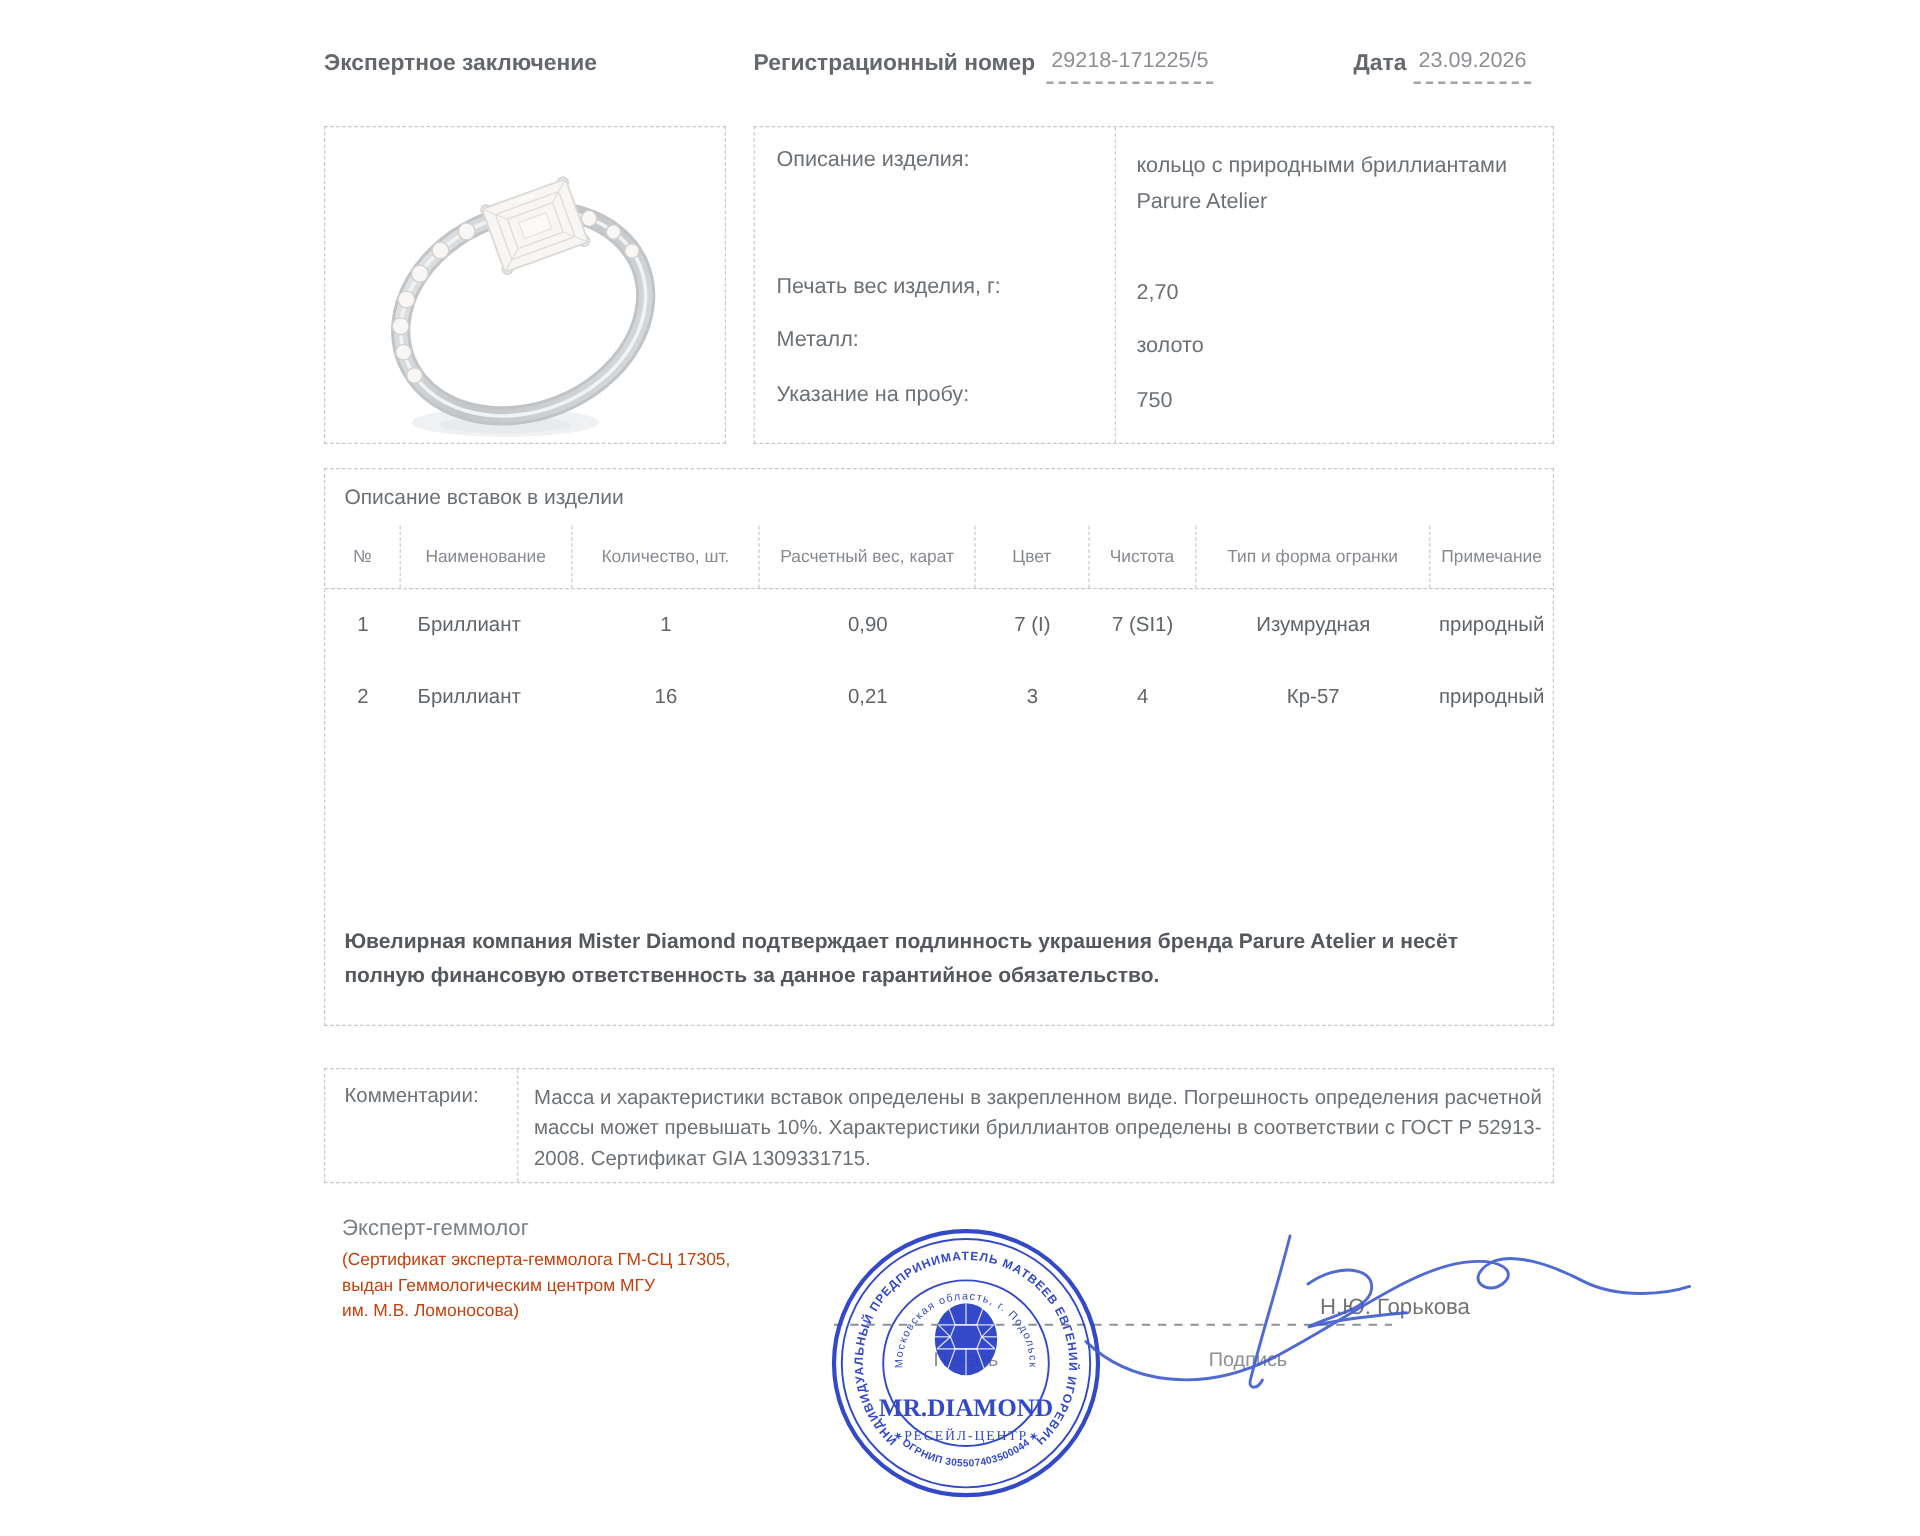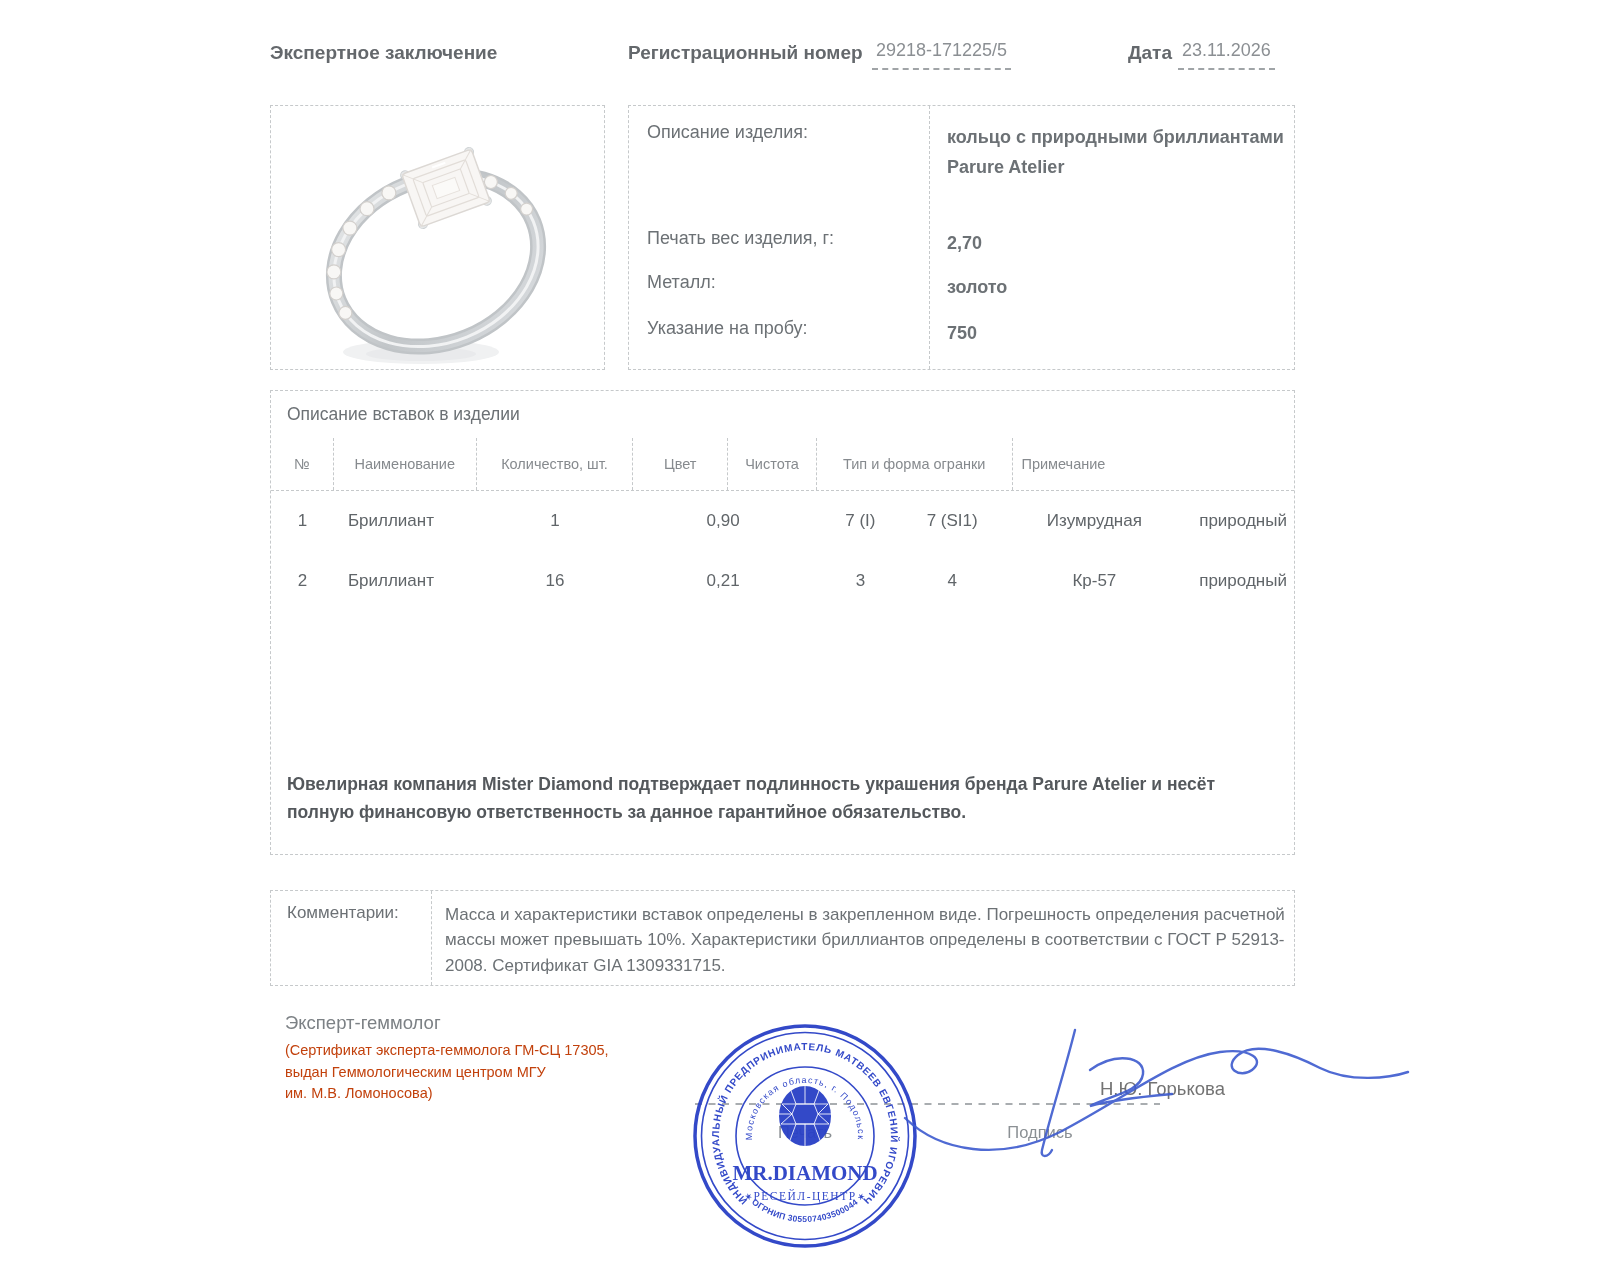--- a/index.html
+++ b/index.html
@@ -7,21 +7,21 @@
   body {
     width:1600px; height:1280px; position:relative; overflow:hidden;
     font-family:"Liberation Sans", sans-serif; color:#6c7175;
   }
   .abs { position:absolute; }
   .dashed-box { border:1.5px dashed #c6c9cb; }
   .lbl-bold { font-weight:bold; color:#64686c; font-size:19px; }
   .hdr-val { font-size:18px; color:#8b8f93; padding:0 4px 7px 4px; border-bottom:2px dashed #a0a4a7; }
   
   .desc-row-label { position:absolute; left:18px; font-size:18px; color:#6c7175; }
-  .desc-row-value { position:absolute; left:318px; width:348px; font-size:18px; color:#6c7175; line-height:30px;font-weight:bold; }
+  .desc-row-value { position:absolute; left:318px; width:348px; font-size:18px; color:#6c7175; line-height:30px; }
   
   .ins-title { position:absolute; left:16px; top:13px; font-size:17.5px; color:#6c7175; }
   .ins-header { position:absolute; left:0; right:0; top:47px; height:53px; display:flex; border-bottom:1.5px dashed #c6c9cb; }
   .ins-header .cell {
     display:flex; align-items:center; justify-content:center;
     font-size:14.5px; color:#868a8e; border-right:1.5px dashed #c6c9cb; text-align:center;
   }
   .ins-header .cell:last-child { border-right:none; }
   .ins-row { position:absolute; left:0; right:0; height:60px; display:flex; }
   .ins-row .cell { display:flex; align-items:center; justify-content:center; font-size:17px; color:#606569; }
@@ -37,21 +37,21 @@
   .expert-cert { font-size:14.5px; line-height:21.5px; color:#c2410c; }
   .expert-name { font-size:18.5px; color:#737373; text-align:left; }
 </style>
 </head>
 <body>
 
 <div class="abs lbl-bold" style="left:270px; top:42px;">Экспертное заключение</div>
 <div class="abs lbl-bold" style="left:628px; top:42px;">Регистрационный номер</div>
 <div class="abs hdr-val" style="left:872px; top:40px;">29218-171225/5</div>
 <div class="abs lbl-bold" style="left:1128px; top:42px;">Дата</div>
-<div class="abs hdr-val" style="left:1178px; top:40px;">23.11.2026</div>
+<div class="abs hdr-val" style="left:1178px; top:40px;">23.09.2026</div>
 
 <div class="abs dashed-box" style="left:270px; top:105px; width:335px; height:265px;">
   <svg width="332" height="262" viewBox="0 0 332 262" aria-hidden="true">
     <defs>
       <linearGradient id="bandGrad" x1="0" y1="0" x2="1" y2="1">
         <stop offset="0" stop-color="#e9ebec"></stop>
           <stop offset="0.5" stop-color="#c2c6c9"></stop>
           <stop offset="1" stop-color="#dadde0"></stop>
       </linearGradient>
     </defs>
@@ -108,20 +108,21 @@
   <div class="desc-row-label" style="top:212px;">Указание на пробу:</div>
   <div class="desc-row-value" style="top:212px;">750</div>
 </div>
 
 <div class="abs dashed-box" style="left:270px; top:390px; width:1025px; height:465px;">
   <div class="ins-title">Описание вставок в изделии</div>
   <div class="ins-header">
     <div class="cell c0">№</div>
     <div class="cell c1">Наименование</div>
     <div class="cell c2">Количество, шт.</div>
+    <div class="cell c3">Расчетный вес, карат</div>
     <div class="cell c4">Цвет</div>
     <div class="cell c5">Чистота</div>
     <div class="cell c6">Тип и форма огранки</div>
     <div class="cell c7">Примечание</div>
   </div>
   <div class="ins-row" style="top:100px;">
     <div class="cell c0">1</div>
     <div class="cell c1 left">Бриллиант</div>
     <div class="cell c2">1</div>
     <div class="cell c3">0,90</div>

